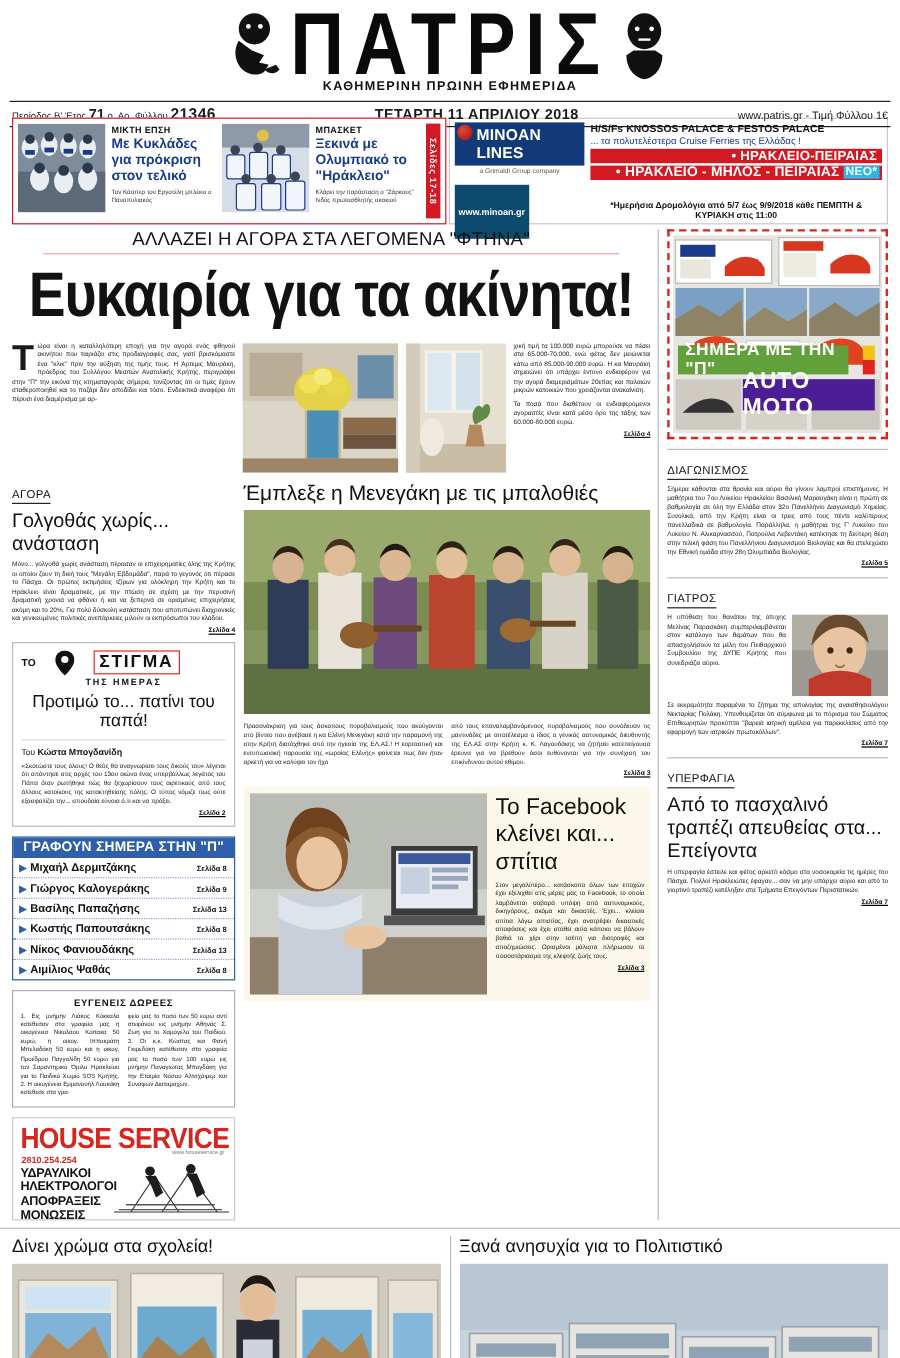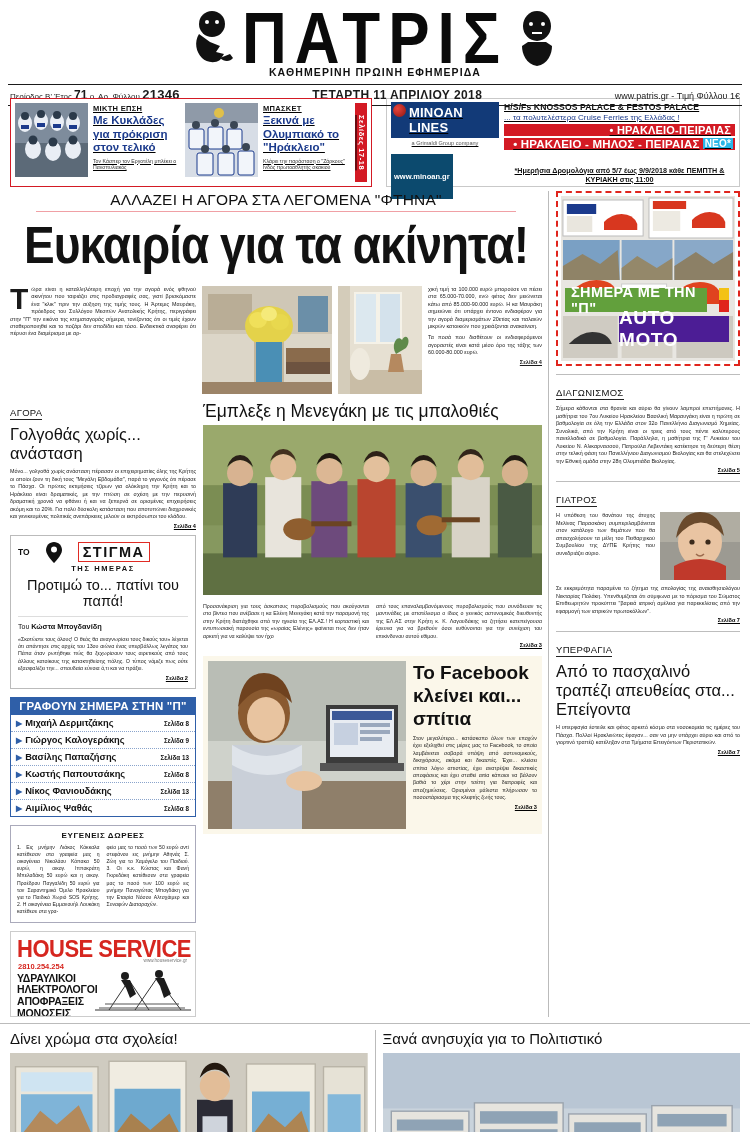--- a/index.html
+++ b/index.html
@@ -41,21 +41,21 @@
     font-size: 8px; color: #1b1b1b;
   }
   .mast-meta .issue { font-size: 8px; }
   .mast-meta .issue .big { font-size: 12px; font-weight: bold; }
   .mast-meta .issue .num { font-size: 13px; font-weight: bold; letter-spacing: .3px;}
   .mast-meta .date { font-size: 12px; font-weight: bold; letter-spacing: .4px; }
   .mast-meta .site { font-size: 9px; }
   .mast-rule2 { border-top: 1.5px solid #1b1b1b; margin: 3px 8px 0 8px; }
 
   
-  .topstrip { display: flex; gap: 14px; padding: 6px 10px 0 10px; height: 95px; text-decoration: underline; }
+  .topstrip { display: flex; gap: 2px; padding: 6px 10px 0 10px; height: 95px; }
   .sportbox {
     flex: 0 0 362px; border: 1.6px solid #d31a24; display: flex; padding: 4px;
     gap: 5px; position: relative; background: #fff;
   }
   .sp-item { display: flex; gap: 5px; flex: 1; }
   .sp-photo { width: 73px; height: 74px; position: relative; overflow: hidden; }
   .sp-photo svg { position: absolute; inset: 0; width: 100%; height: 100%; }
   .sp-txt { flex: 1; min-width: 0; padding-top: 1px; }
   .sp-kicker { font-size: 7.5px; font-weight: bold; color: #111; letter-spacing: .3px; }
   .sp-head { font-size: 11.5px; font-weight: bold; color: #1b3a8c; line-height: 13.5px; margin-top: 1px; }
@@ -160,21 +160,21 @@
 
   
   .cphoto { width: 100%; position: relative; overflow: hidden; }
   .cap { font-size: 5.3px; line-height: 7.4px; color: #1a1a1a; text-align: justify; margin-top: 4px; }
   .two-col { display: flex; gap: 7px; }
   .two-col > div { flex: 1; }
 
   .fbwrap { display: flex; gap: 7px; margin-top: 8px; background: #fbf7ea; padding: 5px; }
   .fb-img { flex: 0 0 198px; height: 168px; position: relative; overflow: hidden; }
   .fb-txt { flex: 1; min-width: 0; }
-  .fb-head { font-size: 19px; line-height: 23px; color: #111; font-weight: bold; }
+  .fb-head { font-size: 19px; line-height: 23px; color: #111; font-weight: normal; }
   .fb-body { font-size: 5.3px; line-height: 7.4px; text-align: justify; margin-top: 5px; color:#1a1a1a; }
 
   
   .bottomrow { display: flex; gap: 7px; padding: 6px 10px 0 10px; }
   .bstory { flex: 1; }
   .b-head { font-size: 15px; color: #111; line-height: 18px; }
   .bphoto { width: 100%; height: 124px; position: relative; overflow: hidden; margin-top: 5px; }
 
   
   .promo { border: 2.5px dashed #e0241c; padding: 3px; position: relative; }

